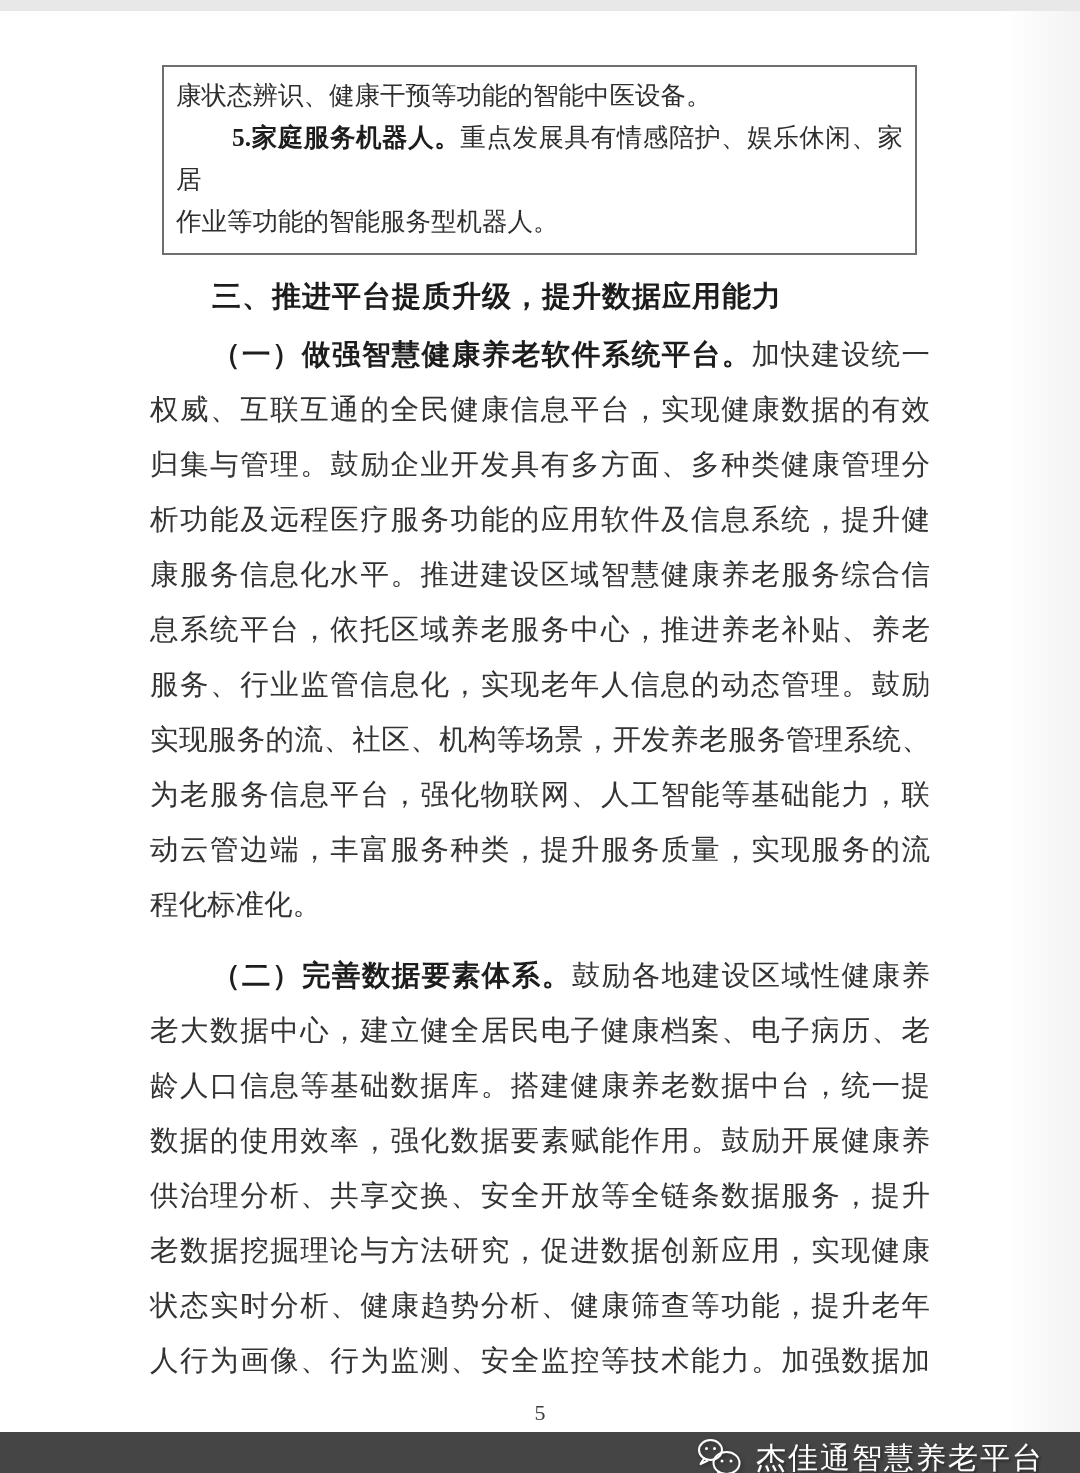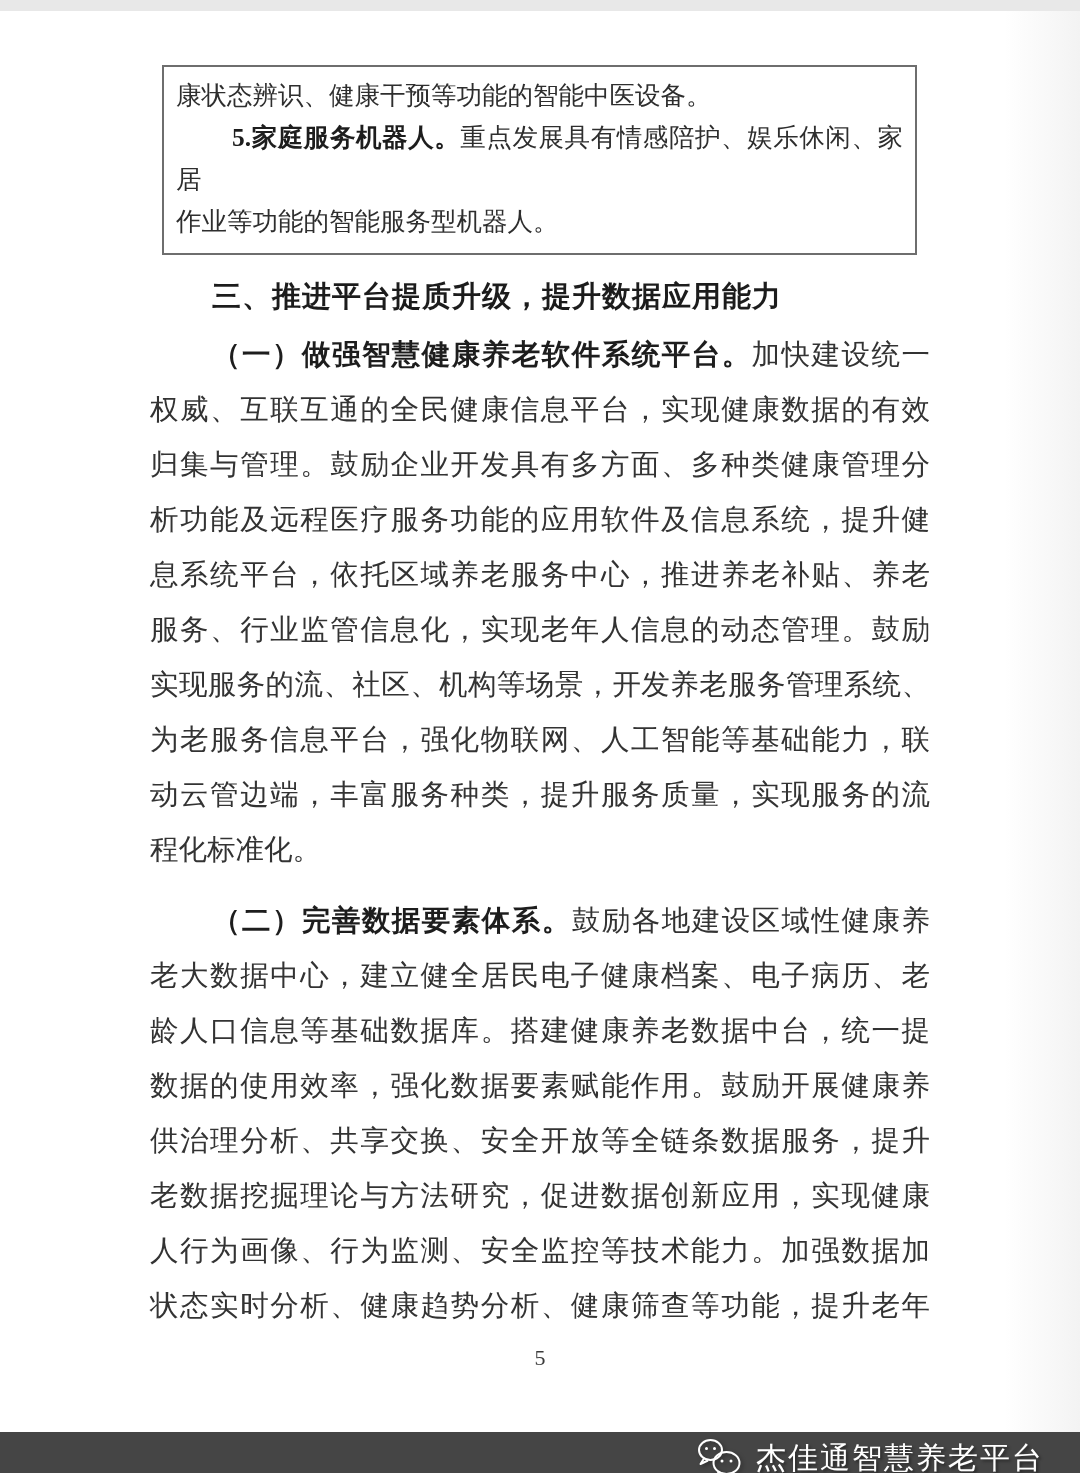--- a/index.html
+++ b/index.html
@@ -95,37 +95,38 @@
       <div class="boxline">作业等功能的智能服务型机器人。</div>
     </div>
 
     <div class="heading">三、推进平台提质升级，提升数据应用能力</div>
 
     <div class="para">
       <div class="bline first"><span class="lead">（一）做强智慧健康养老软件系统平台。</span><span>加快建设统一</span></div>
       <div class="bline">权威、互联互通的全民健康信息平台，实现健康数据的有效</div>
       <div class="bline">归集与管理。鼓励企业开发具有多方面、多种类健康管理分</div>
       <div class="bline">析功能及远程医疗服务功能的应用软件及信息系统，提升健</div>
+      <div class="bline">康服务信息化水平。推进建设区域智慧健康养老服务综合信</div>
       <div class="bline">息系统平台，依托区域养老服务中心，推进养老补贴、养老</div>
       <div class="bline">服务、行业监管信息化，实现老年人信息的动态管理。鼓励</div>
       <div class="bline">实现服务的流、社区、机构等场景，开发养老服务管理系统、</div>
       <div class="bline">为老服务信息平台，强化物联网、人工智能等基础能力，联</div>
       <div class="bline">动云管边端，丰富服务种类，提升服务质量，实现服务的流</div>
       <div class="bline end">程化标准化。</div>
     </div>
 
     <div class="para second">
       <div class="bline first"><span class="lead">（二）完善数据要素体系。</span><span>鼓励各地建设区域性健康养</span></div>
       <div class="bline">老大数据中心，建立健全居民电子健康档案、电子病历、老</div>
       <div class="bline">龄人口信息等基础数据库。搭建健康养老数据中台，统一提</div>
       <div class="bline">数据的使用效率，强化数据要素赋能作用。鼓励开展健康养</div>
       <div class="bline">供治理分析、共享交换、安全开放等全链条数据服务，提升</div>
       <div class="bline">老数据挖掘理论与方法研究，促进数据创新应用，实现健康</div>
+      <div class="bline">状态实时分析、健康趋势分析、健康筛查等功能，提升老年</div>
       <div class="bline">人行为画像、行为监测、安全监控等技术能力。加强数据加</div>
-      <div class="bline">状态实时分析、健康趋势分析、健康筛查等功能，提升老年</div>
     </div>
 
     <div class="pagenum">5</div>
   </div>
 
   <div class="footer" id="footer-bar" style="background: rgb(69, 69, 69);">
     <svg class="wechat-icon" width="46" height="40" viewBox="0 0 46 40" aria-hidden="true">
       <ellipse cx="14.5" cy="12" rx="11.5" ry="10" fill="none" stroke="#ffffff" stroke-width="2"></ellipse>
       <path d="M8 20.5 L4.5 26 L12 22.5" fill="none" stroke="#ffffff" stroke-width="2" stroke-linejoin="round"></path>
       <circle cx="10.5" cy="10.5" r="1.5" fill="#ffffff"></circle>

